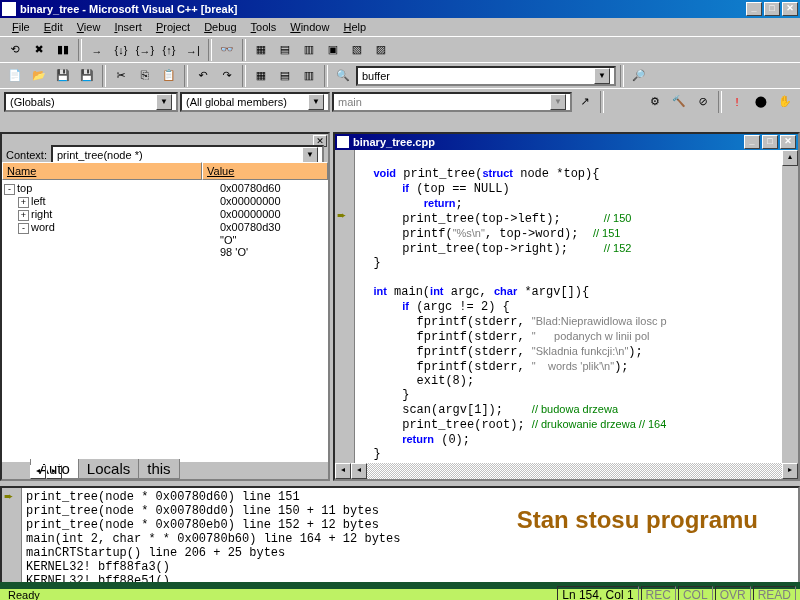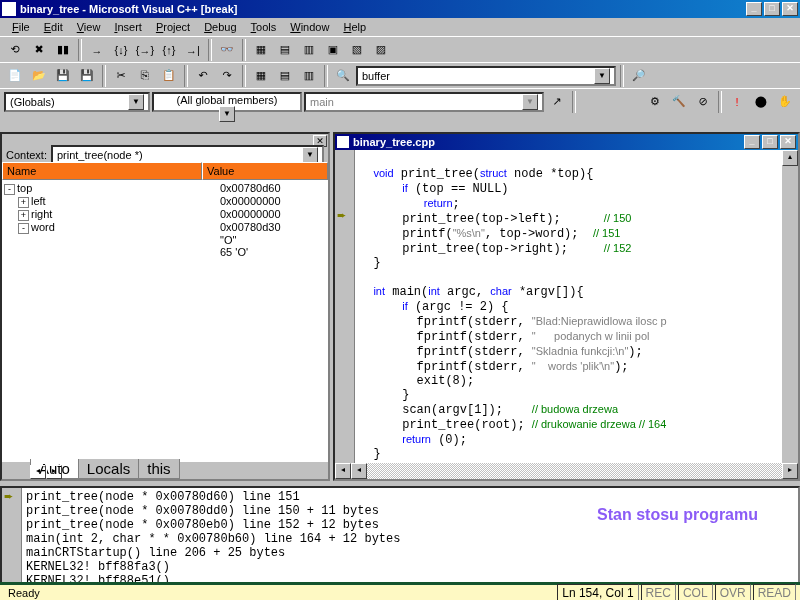--- a/index.html
+++ b/index.html
@@ -14,45 +14,45 @@
 .toolbar { background: #c0c0c0; height: 26px; border-top: 1px solid #fff; display: flex; align-items: center; padding: 0 4px; gap: 2px; }
 .tbtn { width: 22px; height: 22px; border: 1px solid #c0c0c0; display:flex; align-items:center; justify-content:center; cursor: pointer; }
 .sep { width: 4px; height: 22px; border-left: 1px solid #808080; border-right: 1px solid #fff; margin: 0 2px; }
 .combo { height: 20px; background: #fff; border: 2px inset #808080; display: flex; align-items: center; padding: 0 4px; }
 .combo-text { flex:1; }
 .combo-btn { width: 16px; height: 16px; background: #c0c0c0; border: 1px solid; border-color: #fff #404040 #404040 #fff; text-align:center; line-height:14px; font-size:8px; }
 .workspace { position: absolute; top: 132px; left: 0; right: 0; bottom: 18px; display:flex; flex-direction:column; }
 .upper { flex:1; display:flex; border-bottom: 3px solid #c0c0c0; }
 .watch-pane { width: 330px; background: #c0c0c0; border: 2px inset #808080; display:flex; flex-direction:column; margin-right:3px; }
 .watch-header { height: 14px; display:flex; align-items:center; padding: 0 4px; gap:4px; }
-.watch-cols { display:flex; background:#f97316; }
+.watch-cols { display:flex; background:#fdba74;text-decoration:underline; }
 .watch-col { border: 1px solid; border-color: #fff #808080 #808080 #fff; padding: 2px 4px; font-weight:normal; }
 .watch-tree { flex:1; background:#fff; overflow:auto; padding:2px; }
 .tree-row { display:flex; white-space:nowrap; }
 .tree-cell-name { width: 216px; }
 .tree-cell-value { color:#000; }
 .tree-indent { display:inline-block; width:14px; }
 .tree-expander { display:inline-block; width:11px; height:11px; border:1px solid #808080; text-align:center; line-height:9px; font-size:9px; margin-right:2px; cursor:pointer; background:#fff;}
 .watch-tabs { height: 18px; display:flex; align-items:flex-end; padding-left: 28px; background:#c0c0c0; border-top:1px solid #fff;}
 .watch-tab { border:1px solid #808080; border-top:none; padding:1px 8px; margin-right:-1px; background:#c0c0c0; cursor:pointer; font-size:15px;}
 .watch-tab.active { background:#fff; }
 .arrow-btn { width:16px; height:14px; border:1px solid; border-color:#fff #404040 #404040 #fff; text-align:center; line-height:10px; font-size:8px; cursor:pointer; }
 .code-pane { flex:1; display:flex; flex-direction:column; border:2px inset #808080; }
 .code-titlebar { background: linear-gradient(to right,#000080,#1084d0); height:16px; color:#fff; font-weight:bold; display:flex; align-items:center; padding:0 2px; }
 .code-body { flex:1; background:#fff; font-family: "Courier New", monospace; font-size:12px; line-height:14px; overflow:auto; white-space:pre; padding:2px 0 2px 24px; position:relative; }
 .gutter { position:absolute; left:0; top:0; bottom:0; width:20px; background:#c0c0c0; border-right:1px solid #808080; }
 .arrow-marker { position:absolute; left:2px; color:#808000; font-size:11px; }
-.kw { color:#0000ff; }
+.kw { color:#0000ff;font-weight:bold; }
 .str { color:#808080; }
 .com { color:#008000; }
 .lower-pane { height:120px; background:#fff; border:2px inset #808080; margin-top:2px; position:relative; }
 .call-stack { font-family:"Courier New",monospace; font-size:12px; line-height:14px; padding:2px 2px 2px 24px; white-space:pre; }
 .call-gutter { position:absolute; left:0; top:0; bottom:0; width:20px; background:#c0c0c0; border-right:1px solid #808080;}
-.overlay-label { position:absolute; right:40px; top:18px; font-size:16px; font-weight:bold; font-family: Arial; color:#8b5cf6; }
-.statusbar { position:absolute; bottom:0; left:0; right:0; height:18px; background:#fef9c3; border-top:3px solid #14532d; display:flex; align-items:center; padding:0 4px; }
+.overlay-label { position:absolute; right:40px; top:18px; font-size:24px; font-weight:bold; font-family: Arial; color:#a16207; }
+.statusbar { position:absolute; bottom:0; left:0; right:0; height:18px; background:#bef264; border-top:7px solid #14532d; display:flex; align-items:center; padding:0 4px; }
 .status-cell { border:1px inset #808080; padding:1px 4px; margin-left:2px; font-size:12px; }
 .status-flex { flex:1; padding:1px 4px; }
 .scrollbar-v { width:16px; background:#c0c0c0; }
 .scrollbar-h { height:16px; background:#c0c0c0; display:flex; }
 .sb-btn { width:16px; height:16px; border:1px solid; border-color:#fff #404040 #404040 #fff; background:#c0c0c0; text-align:center; line-height:12px; font-size:8px; }
 .sb-track { flex:1; background: repeating-conic-gradient(#c0c0c0 0 25%, #fff 0 50%) 0 0/2px 2px; }
 .code-flex { display:flex; flex:1; overflow:hidden;}
 </style>
 </head>
 <body>
@@ -120,25 +120,25 @@
   <div class="tbtn">🔍</div>
   <div class="combo" style="width:260px;">
     <span class="combo-text">buffer</span>
     <div class="combo-btn">▼</div>
   </div>
   <div class="sep"></div>
   <div class="tbtn">🔎</div>
 </div>
 
 <div class="toolbar">
-  <div class="combo" style="width:146px;">
+  <div class="combo" style="width:174px;">
     <span class="combo-text">(Globals)</span>
     <div class="combo-btn">▼</div>
   </div>
-  <div class="combo" style="width:150px;flex-direction:column;">
+  <div class="combo" style="width:150px;">
     <span class="combo-text">(All global members)</span>
     <div class="combo-btn">▼</div>
   </div>
   <div class="combo" style="width:240px; color:#808080;">
     <span class="combo-text">main</span>
     <div class="combo-btn">▼</div>
   </div>
   <div class="tbtn">↗</div>
   <div class="sep"></div>
   <div style="flex:1"></div>
@@ -185,21 +185,21 @@
           <div class="tree-row">
             <span class="tree-cell-name"><span class="tree-indent"></span><span class="tree-expander">-</span>word</span>
             <span class="tree-cell-value">0x00780d30</span>
           </div>
           <div class="tree-row">
             <span class="tree-cell-name"><span class="tree-indent"></span><span class="tree-indent"></span><span class="tree-indent"></span></span>
             <span class="tree-cell-value">"O"</span>
           </div>
           <div class="tree-row">
             <span class="tree-cell-name"><span class="tree-indent"></span><span class="tree-indent"></span><span class="tree-indent"></span></span>
-            <span class="tree-cell-value">65 'O'</span>
+            <span class="tree-cell-value">98 'O'</span>
           </div>
         </div>
       <div class="watch-tabs">
         <div class="arrow-btn" style="position:absolute;">◂</div>
         <div class="arrow-btn" style="position:absolute; margin-left:16px;">▸</div>
         <div class="watch-tab active">Auto</div>
         <div class="watch-tab">Locals</div>
         <div class="watch-tab">this</div>
       </div>
     </div>

